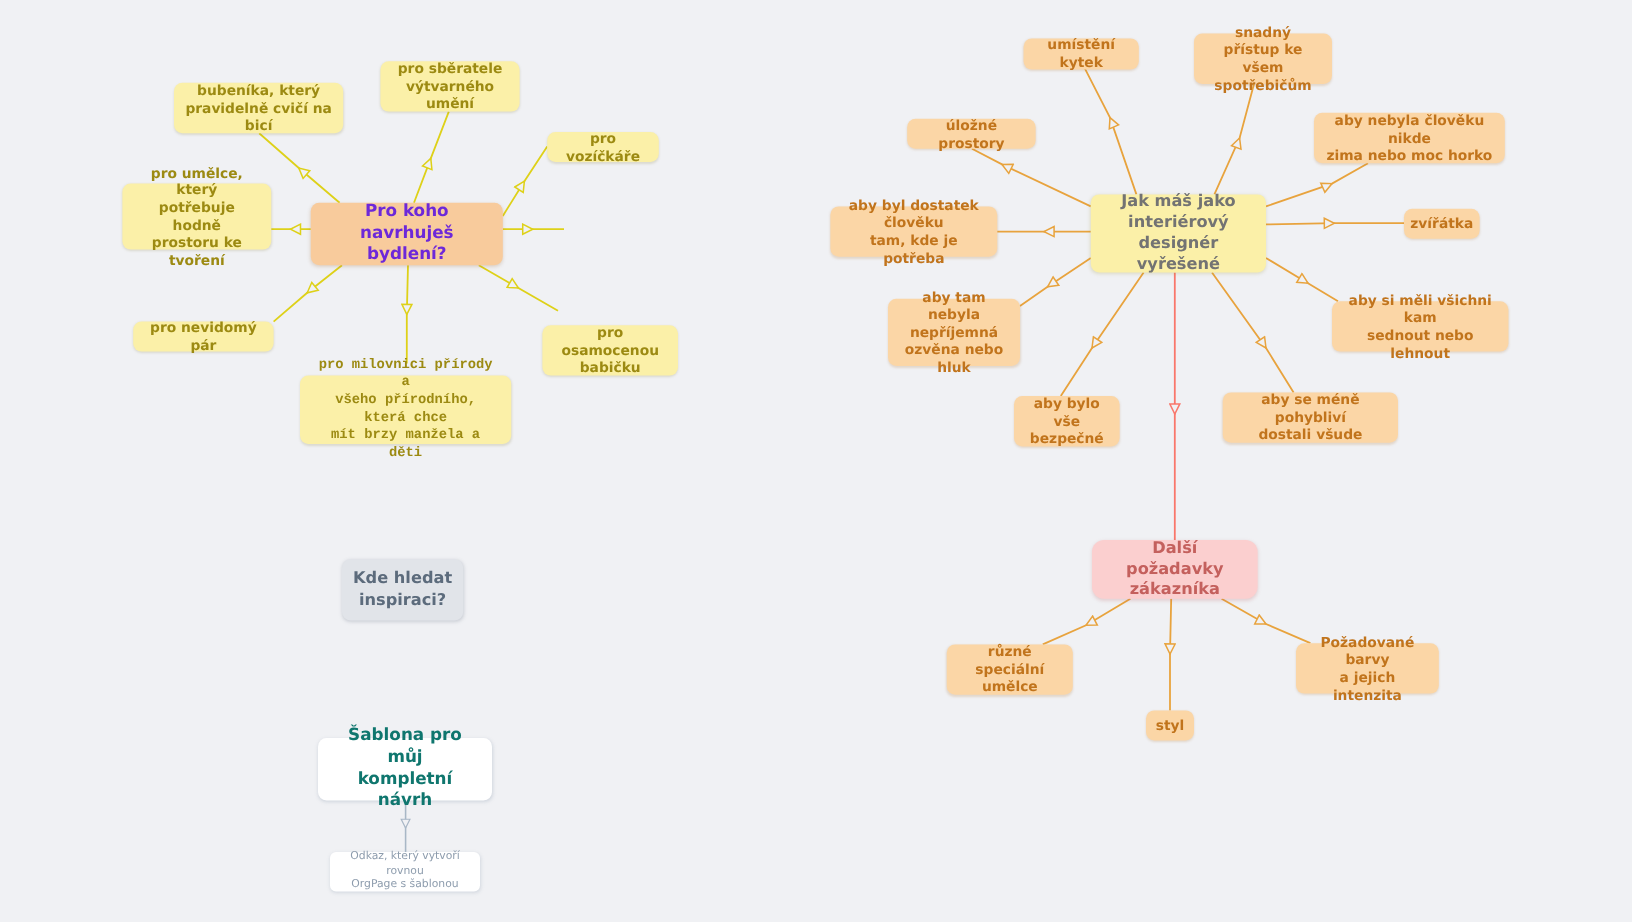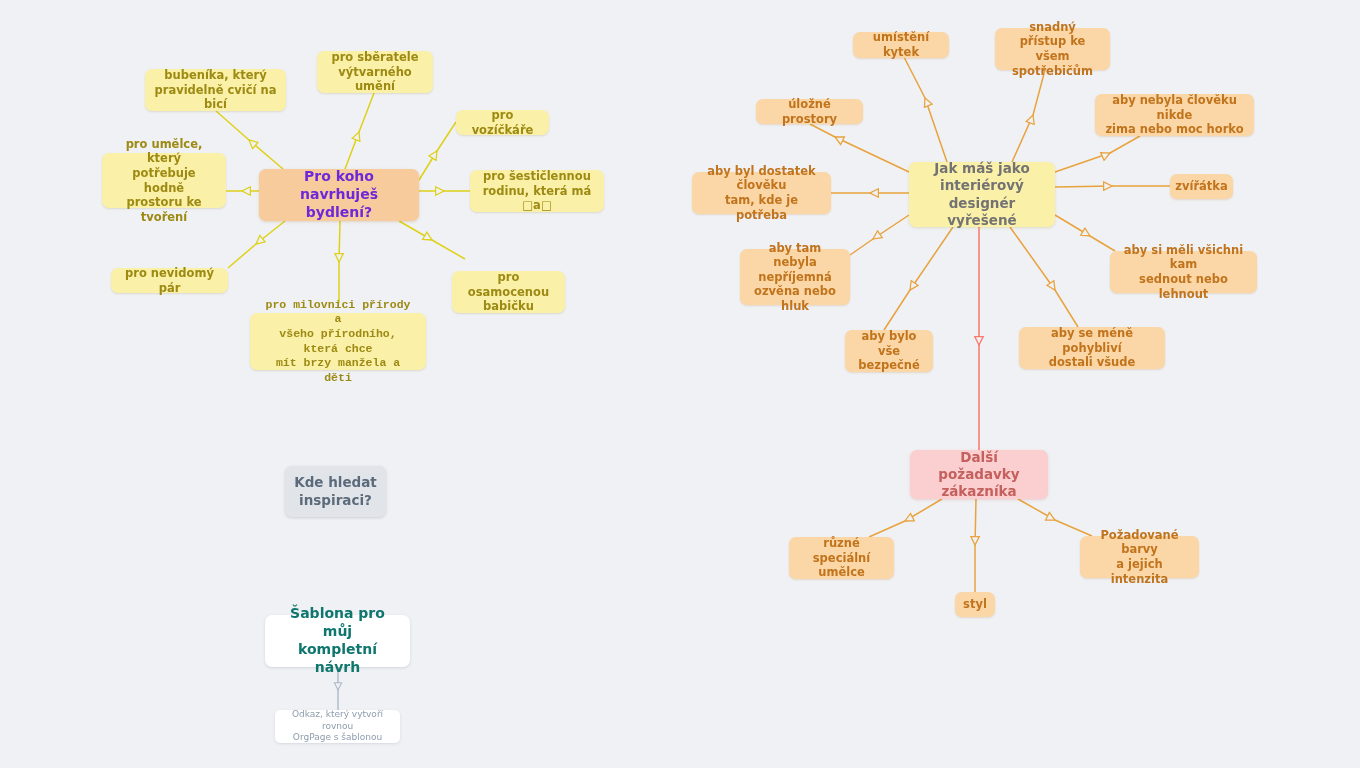--- a/index.html
+++ b/index.html
@@ -180,22 +180,20 @@
 navrhuješ bydlení?</div>
 
   <div class="node n-yellow" style="left:317px;top:51px;width:116px;height:42px;">pro sběratele
 výtvarného umění</div>
   <div class="node n-yellow" style="left:145px;top:69px;width:141px;height:42px;">bubeníka, který
 pravidelně cvičí na bicí</div>
   <div class="node n-yellow" style="left:456px;top:110px;width:93px;height:25px;">pro vozíčkáře</div>
   <div class="node n-yellow" style="left:102px;top:153px;width:124px;height:55px;">pro umělce, který
 potřebuje hodně
 prostoru ke tvoření</div>
-  <div class="node n-yellow" style="left:470px;top:170px;width:134px;height:42px;">pro šestičlennou
-rodinu, která má □a□</div>
   <div class="node n-yellow" style="left:111px;top:268px;width:117px;height:25px;">pro nevidomý pár</div>
   <div class="node n-yellow" style="left:452px;top:259px;width:113px;height:42px;margin-top:12px;">pro osamocenou
 babičku</div>
   <div class="node n-yellow" style="left:250px;top:313px;width:176px;height:57px;font-family:Liberation Mono, monospace;">pro milovnici přírody a
 všeho přírodního, která chce
 mít brzy manžela a děti</div>
 
   <div class="node n-yellow-root" style="left:909px;top:162px;width:146px;height:65px;">Jak máš jako
 interiérový
 designér vyřešené</div>
@@ -212,21 +210,21 @@
   <div class="node n-orange" style="left:740px;top:249px;width:110px;height:56px;">aby tam nebyla
 nepříjemná
 ozvěna nebo hluk</div>
   <div class="node n-orange" style="left:1110px;top:251px;width:147px;height:42px;">aby si měli všichni kam
 sednout nebo lehnout</div>
   <div class="node n-orange" style="left:845px;top:330px;width:88px;height:42px;">aby bylo vše
 bezpečné</div>
   <div class="node n-orange" style="left:1019px;top:327px;width:146px;height:42px;">aby se méně pohybliví
 dostali všude</div>
 
-  <div class="node n-pink" style="left:910px;top:450px;width:138px;height:49px;">Další požadavky
+  <div class="node n-pink" style="left:910px;top:450px;width:138px;height:49px;border-radius:10px;">Další požadavky
 zákazníka</div>
   <div class="node n-orange" style="left:789px;top:537px;width:105px;height:42px;">různé speciální
 umělce</div>
   <div class="node n-orange" style="left:955px;top:592px;width:40px;height:25px;">styl</div>
   <div class="node n-orange" style="left:1080px;top:536px;width:119px;height:42px;">Požadované barvy
 a jejich intenzita</div>
 
   <div class="node n-gray" style="left:285px;top:466px;width:101px;height:51px;">Kde hledat
 inspiraci?</div>
 

